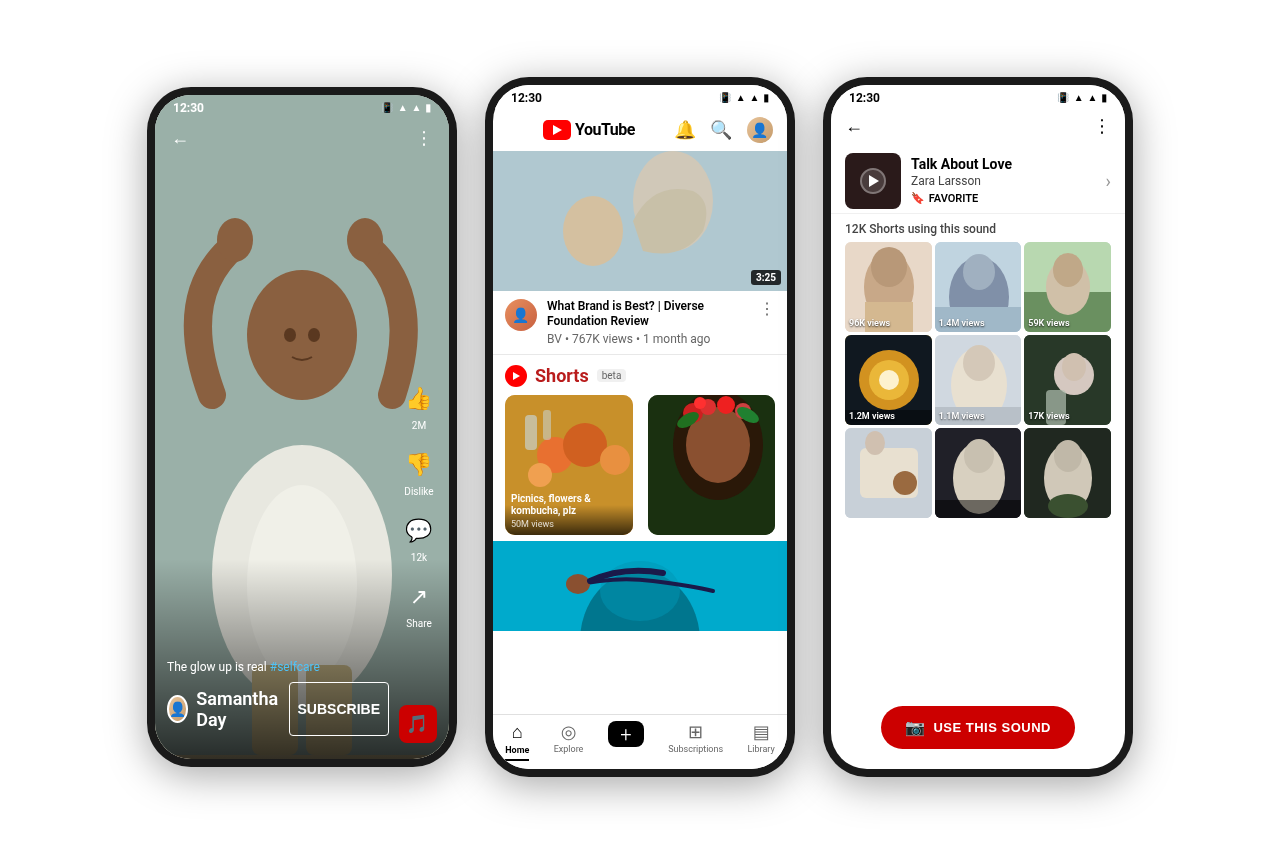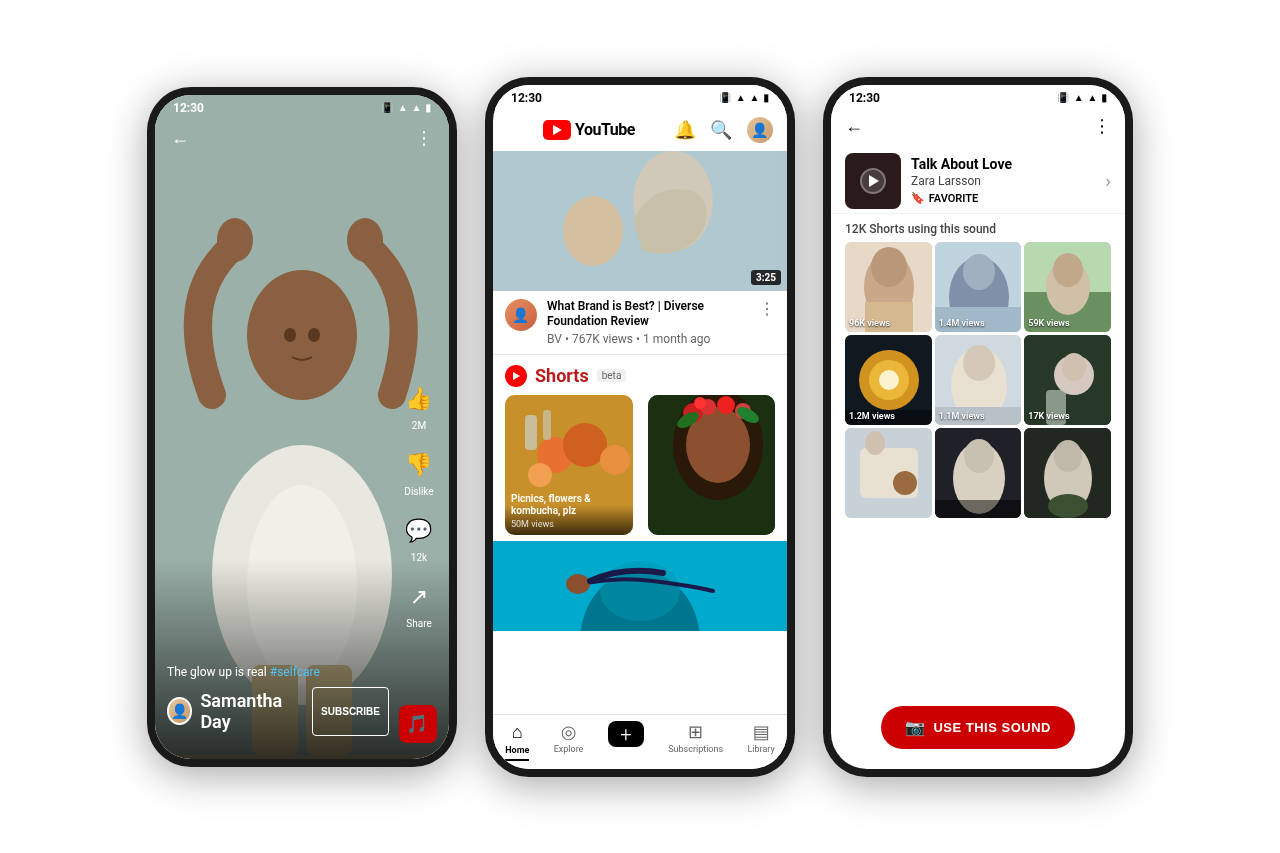--- a/index.html
+++ b/index.html
@@ -139,21 +139,21 @@
       font-size: 14px;
     }
     .username {
       font-size: 18px;
       font-weight: 600;
     }
     .subscribe-btn {
       background: none;
       border: 1px solid #fff;
       color: #fff;
-      font-size: 10px;
+      font-size: 14px;
       font-weight: 700;
       padding: 18px 8px;
       border-radius: 4px;
       cursor: pointer;
     }
     .music-icon-btn {
       position: absolute;
       bottom: 16px;
       right: 12px;
       z-index: 10;

